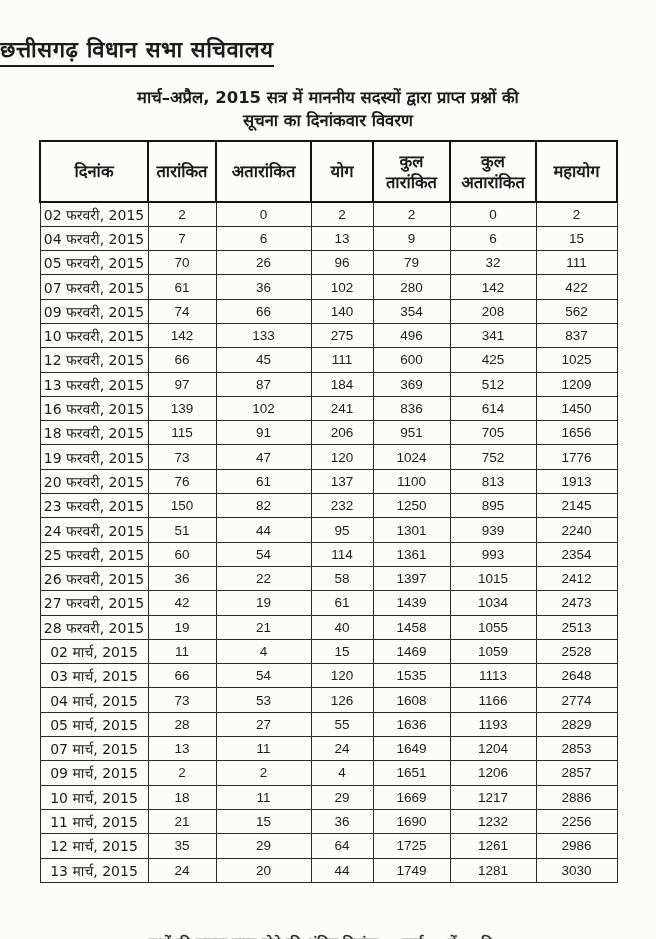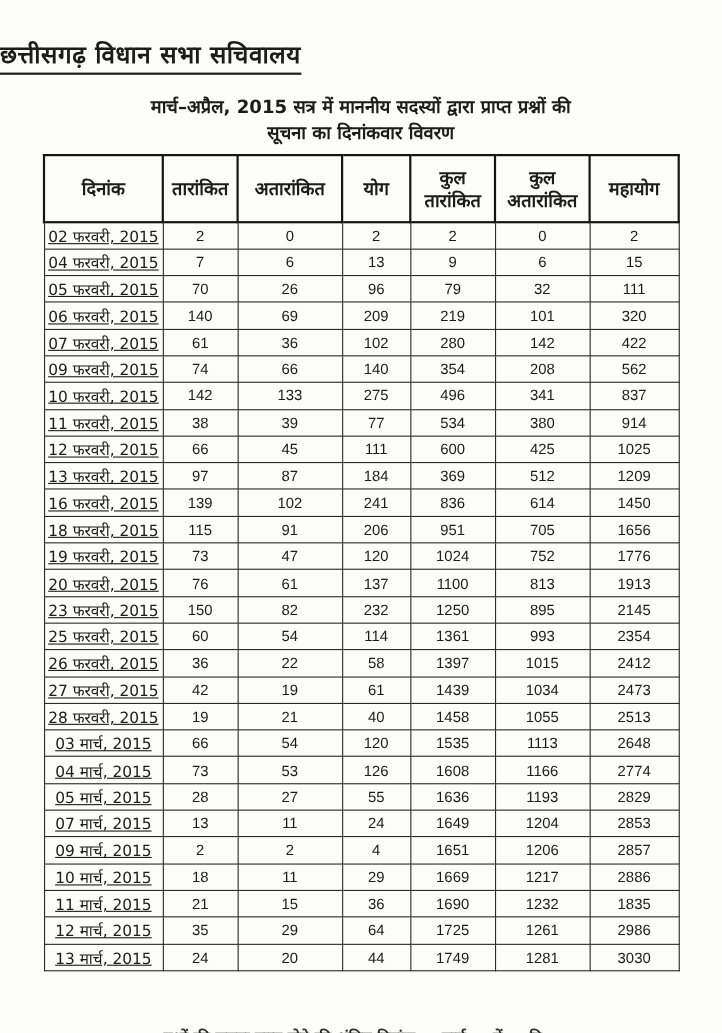--- a/index.html
+++ b/index.html
@@ -47,21 +47,21 @@
     text-align:center;vertical-align:middle;
     line-height:21px;
     padding:0 2px;
   }
   table.qtable td{
     border:1.5px solid var(--line);
     height:24.3px;
     text-align:center;vertical-align:middle;
     padding:0 2px;
   }
-  td.date{font-size:14px;white-space:nowrap;text-decoration:underline;}
+  td.date{font-size:14px;white-space:nowrap;}
   td.num{font-size:13.5px;font-family:"Liberation Sans","DejaVu Sans",sans-serif;}
   .footer-note{
     position:absolute;top:932px;left:0;right:0;
     text-align:center;
     font-size:14.5px;font-weight:600;
     white-space:nowrap;
     color:#2e2e2e;
   }
 </style>
 </head>
@@ -121,29 +121,20 @@
         <tr>
           <td class="date">05 फरवरी, 2015</td>
           <td class="num">70</td>
           <td class="num">26</td>
           <td class="num">96</td>
           <td class="num">79</td>
           <td class="num">32</td>
           <td class="num">111</td>
         </tr>
         <tr>
-          <td class="date">06 फरवरी, 2015</td>
-          <td class="num">140</td>
-          <td class="num">69</td>
-          <td class="num">209</td>
-          <td class="num">219</td>
-          <td class="num">101</td>
-          <td class="num">320</td>
-        </tr>
-        <tr>
           <td class="date">07 फरवरी, 2015</td>
           <td class="num">61</td>
           <td class="num">36</td>
           <td class="num">102</td>
           <td class="num">280</td>
           <td class="num">142</td>
           <td class="num">422</td>
         </tr>
         <tr>
           <td class="date">09 फरवरी, 2015</td>
@@ -157,29 +148,20 @@
         <tr>
           <td class="date">10 फरवरी, 2015</td>
           <td class="num">142</td>
           <td class="num">133</td>
           <td class="num">275</td>
           <td class="num">496</td>
           <td class="num">341</td>
           <td class="num">837</td>
         </tr>
         <tr>
-          <td class="date">11 फरवरी, 2015</td>
-          <td class="num">38</td>
-          <td class="num">39</td>
-          <td class="num">77</td>
-          <td class="num">534</td>
-          <td class="num">380</td>
-          <td class="num">914</td>
-        </tr>
-        <tr>
           <td class="date">12 फरवरी, 2015</td>
           <td class="num">66</td>
           <td class="num">45</td>
           <td class="num">111</td>
           <td class="num">600</td>
           <td class="num">425</td>
           <td class="num">1025</td>
         </tr>
         <tr>
           <td class="date">13 फरवरी, 2015</td>
@@ -229,20 +211,29 @@
         <tr>
           <td class="date">23 फरवरी, 2015</td>
           <td class="num">150</td>
           <td class="num">82</td>
           <td class="num">232</td>
           <td class="num">1250</td>
           <td class="num">895</td>
           <td class="num">2145</td>
         </tr>
         <tr>
+          <td class="date">24 फरवरी, 2015</td>
+          <td class="num">51</td>
+          <td class="num">44</td>
+          <td class="num">95</td>
+          <td class="num">1301</td>
+          <td class="num">939</td>
+          <td class="num">2240</td>
+        </tr>
+        <tr>
           <td class="date">25 फरवरी, 2015</td>
           <td class="num">60</td>
           <td class="num">54</td>
           <td class="num">114</td>
           <td class="num">1361</td>
           <td class="num">993</td>
           <td class="num">2354</td>
         </tr>
         <tr>
           <td class="date">26 फरवरी, 2015</td>
@@ -265,20 +256,29 @@
         <tr>
           <td class="date">28 फरवरी, 2015</td>
           <td class="num">19</td>
           <td class="num">21</td>
           <td class="num">40</td>
           <td class="num">1458</td>
           <td class="num">1055</td>
           <td class="num">2513</td>
         </tr>
         <tr>
+          <td class="date">02 मार्च, 2015</td>
+          <td class="num">11</td>
+          <td class="num">4</td>
+          <td class="num">15</td>
+          <td class="num">1469</td>
+          <td class="num">1059</td>
+          <td class="num">2528</td>
+        </tr>
+        <tr>
           <td class="date">03 मार्च, 2015</td>
           <td class="num">66</td>
           <td class="num">54</td>
           <td class="num">120</td>
           <td class="num">1535</td>
           <td class="num">1113</td>
           <td class="num">2648</td>
         </tr>
         <tr>
           <td class="date">04 मार्च, 2015</td>
@@ -325,21 +325,21 @@
           <td class="num">1217</td>
           <td class="num">2886</td>
         </tr>
         <tr>
           <td class="date">11 मार्च, 2015</td>
           <td class="num">21</td>
           <td class="num">15</td>
           <td class="num">36</td>
           <td class="num">1690</td>
           <td class="num">1232</td>
-          <td class="num">1835</td>
+          <td class="num">2256</td>
         </tr>
         <tr>
           <td class="date">12 मार्च, 2015</td>
           <td class="num">35</td>
           <td class="num">29</td>
           <td class="num">64</td>
           <td class="num">1725</td>
           <td class="num">1261</td>
           <td class="num">2986</td>
         </tr>

